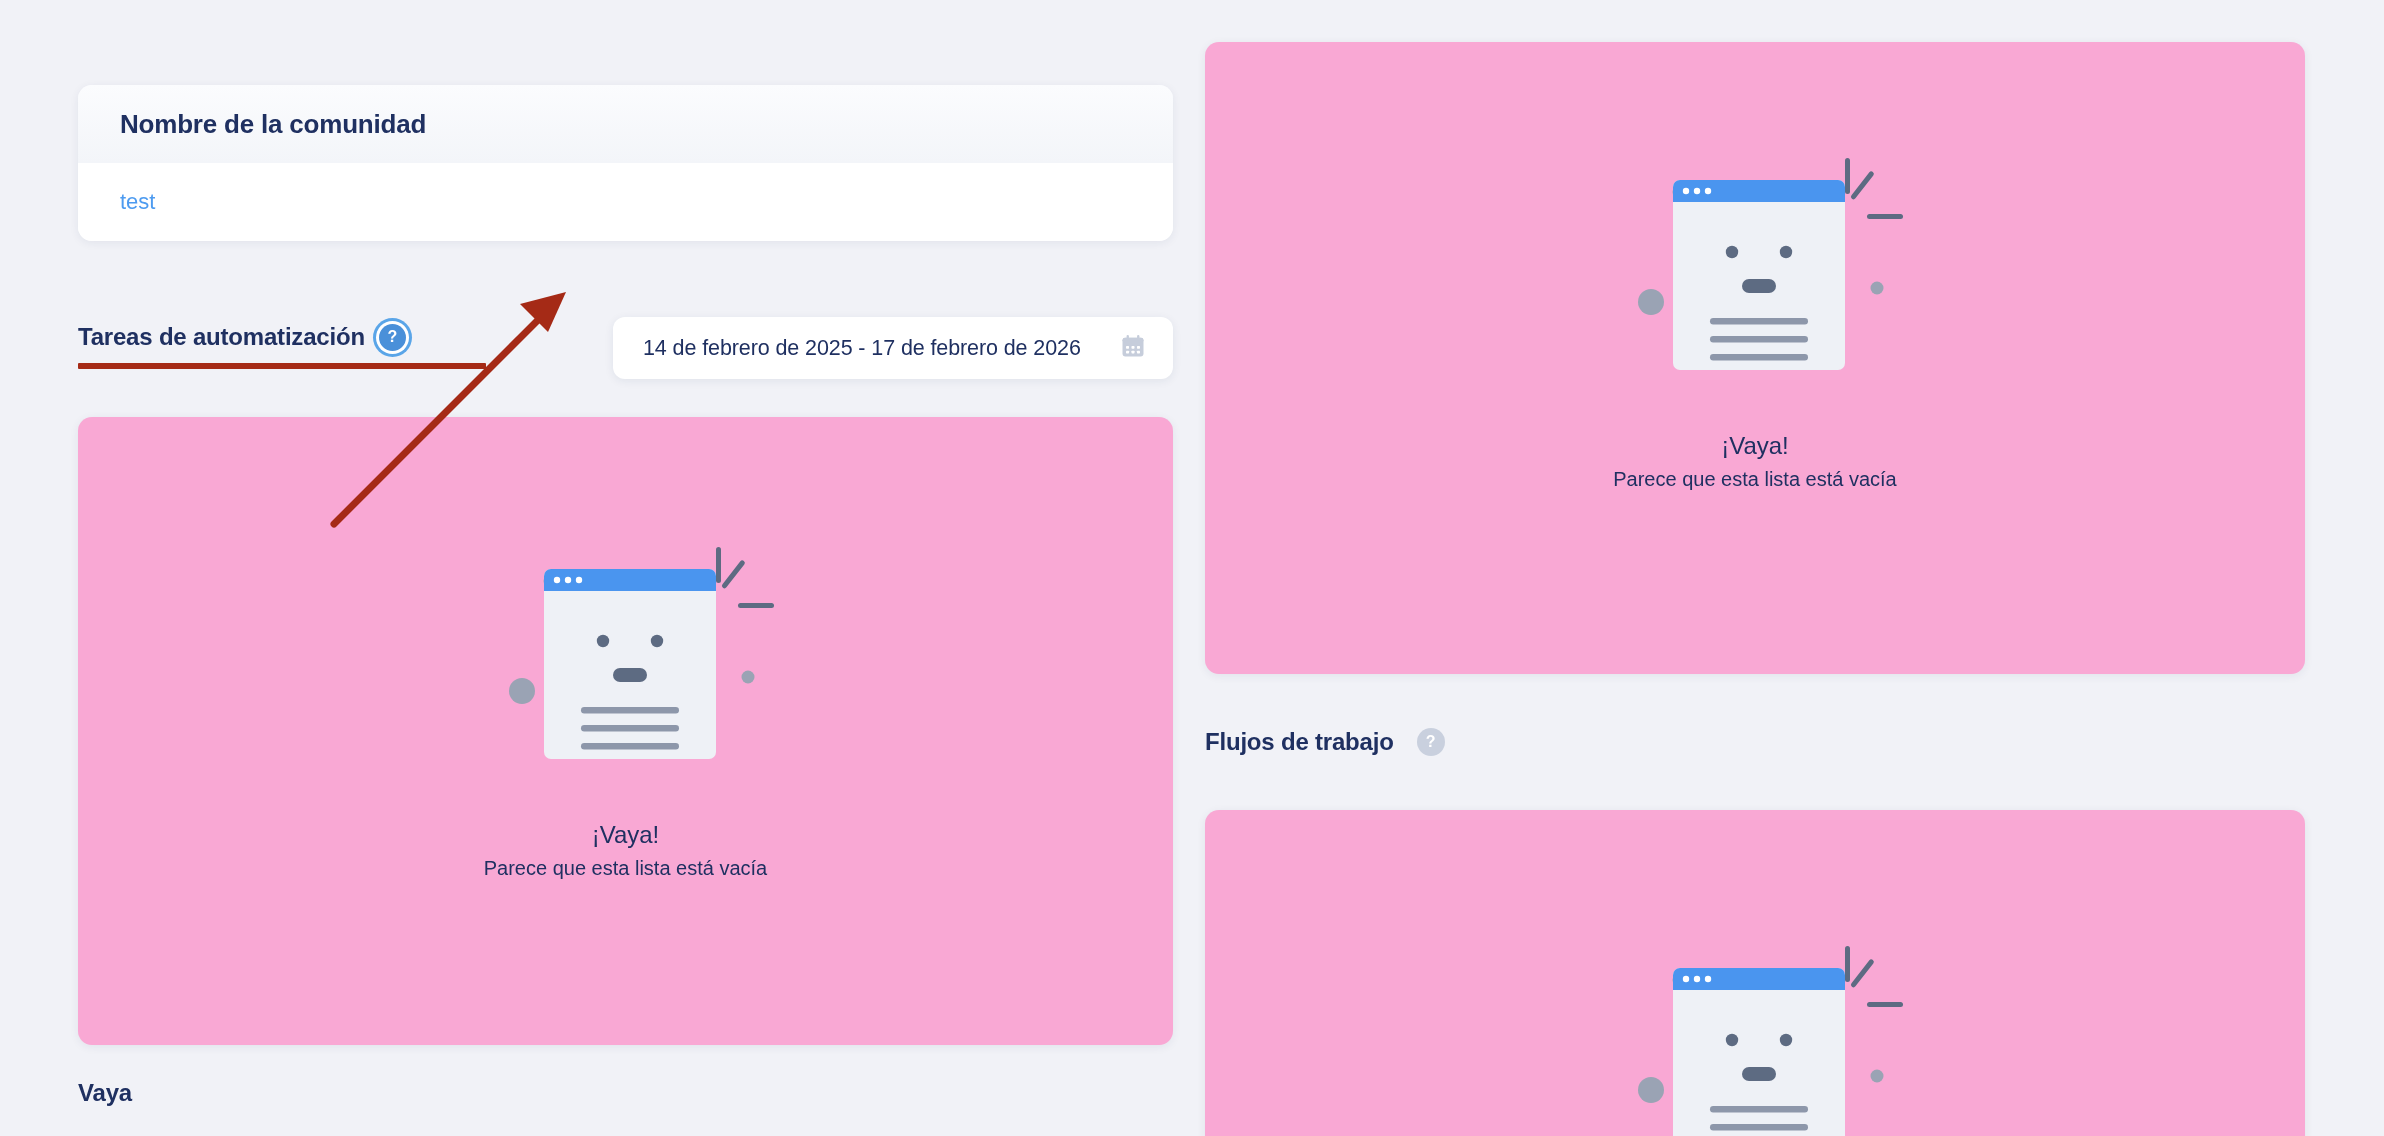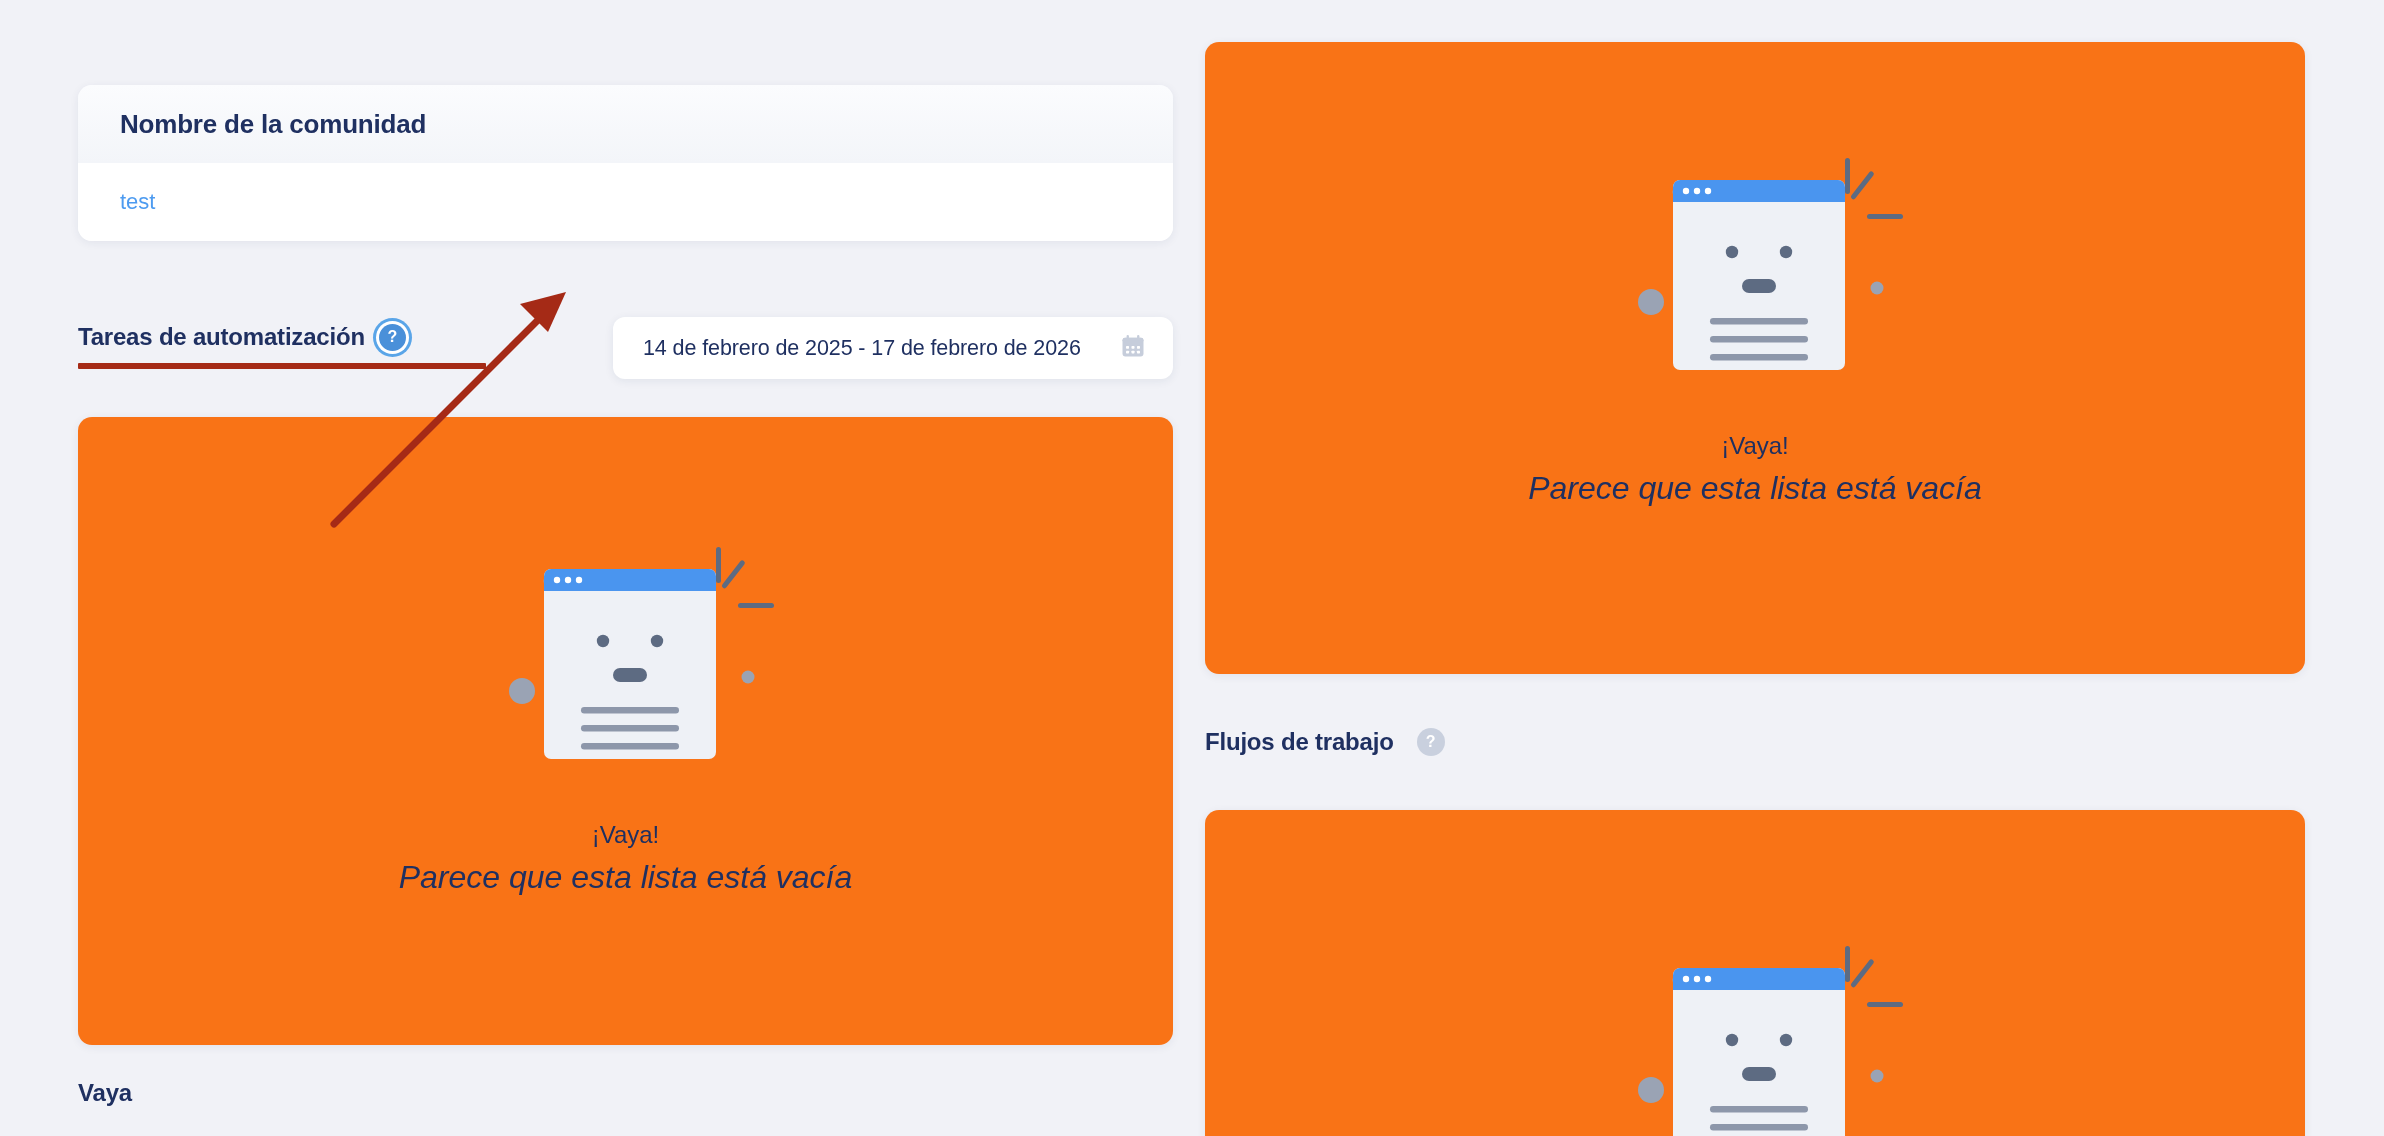--- a/index.html
+++ b/index.html
@@ -195,21 +195,21 @@
   }
 
   .date-range-text {
     font-size: 21.5px;
     color: #1f3061;
     letter-spacing: -0.1px;
   }
 
   
   .card {
-    background: #f97316;
+    background: #f9a8d4;
     border-radius: 14px;
     box-shadow: 0 2px 10px rgba(30, 45, 90, 0.07);
     position: absolute;
   }
 
   .card-tasks {
     left: 0;
     top: 372px;
     width: 1095px;
     height: 628px;
@@ -250,24 +250,23 @@
     text-align: center;
   }
 
   .empty-title {
     font-size: 24px;
     color: #1f3061;
     line-height: 1.5;
   }
 
   .empty-sub {
-    font-size: 32px;
+    font-size: 20px;
     color: #1f3061;
     line-height: 1.5;
-    font-style: italic;
   }
 
   
   .sub-heading {
     position: absolute;
     display: flex;
     align-items: flex-end;
     gap: 23px;
   }
 

